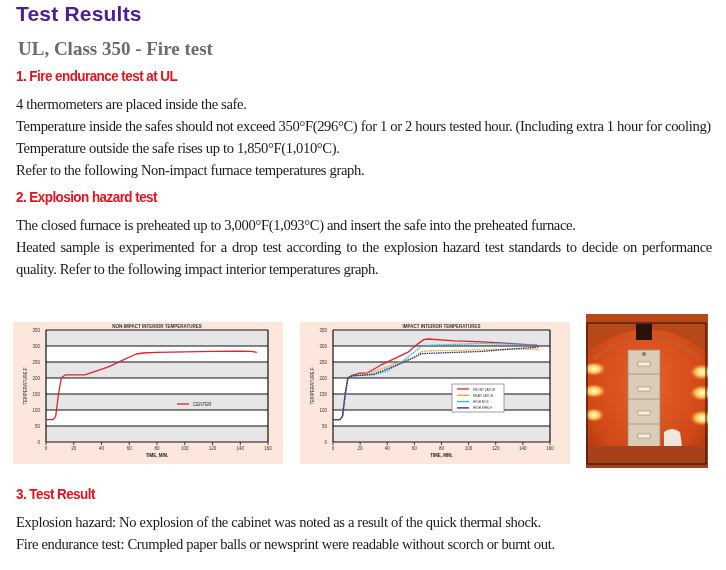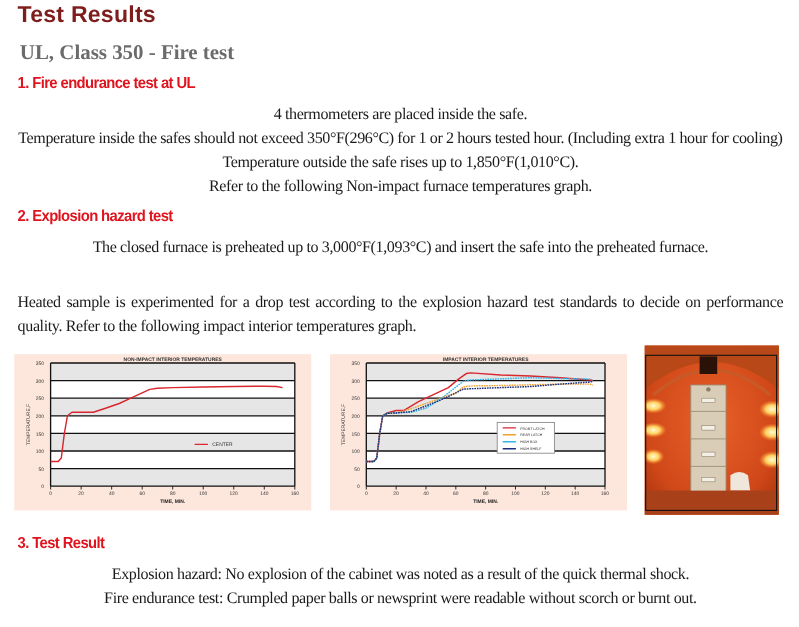--- a/index.html
+++ b/index.html
@@ -1,23 +1,23 @@
 <!DOCTYPE html>
 <html><head>
 <meta charset="utf-8">
 <style>
   * { box-sizing: border-box; margin: 0; padding: 0; }
   html, body { width: 726px; height: 570px; background: #ffffff; overflow: hidden; }
   body { position: relative; font-family: "Liberation Serif", serif; color: #1a1a1a; }
-  .h1 { position: absolute; left: 16px; top: 2px; font-family: "Liberation Sans", sans-serif; font-weight: bold; font-size: 21px; color: #7f1d1d; letter-spacing: 0.2px; }
+  .h1 { position: absolute; left: 16px; top: 2px; font-family: "Liberation Sans", sans-serif; font-weight: bold; font-size: 21px; color: #4c1d95; letter-spacing: 0.2px; }
   .h2 { position: absolute; left: 18px; top: 38px; font-family: "Liberation Serif", serif; font-weight: bold; font-size: 19px; color: #6b6b6b; }
   .sec { position: absolute; left: 16px; font-family: "Liberation Sans", sans-serif; font-weight: bold; font-size: 14.5px; color: #e0141e; letter-spacing: -0.6px; transform: scaleX(0.93); transform-origin: left; }
   .para { position: absolute; left: 16px; width: 696px; font-size: 14.6px; line-height: 22px; color: #1a1a1a; letter-spacing: -0.35px; }
-  .para p { white-space: nowrap; text-align: center; }
-  .para p.wrap { white-space: normal; text-align: justify; margin-top: 28px; }
+  .para p { white-space: nowrap; }
+  .para p.wrap { white-space: normal; text-align: justify; }
   .panel { position: absolute; background: #fde6dc; }
   .panel svg { display: block; }
   .photo { position: absolute; left: 586px; top: 314px; width: 122px; height: 154px; background: #c84a1a; overflow: hidden; }
 </style>
 </head>
 <body>
 
 <div class="h1">Test Results</div>
 <div class="h2">UL, Class 350 - Fire test</div>
 

